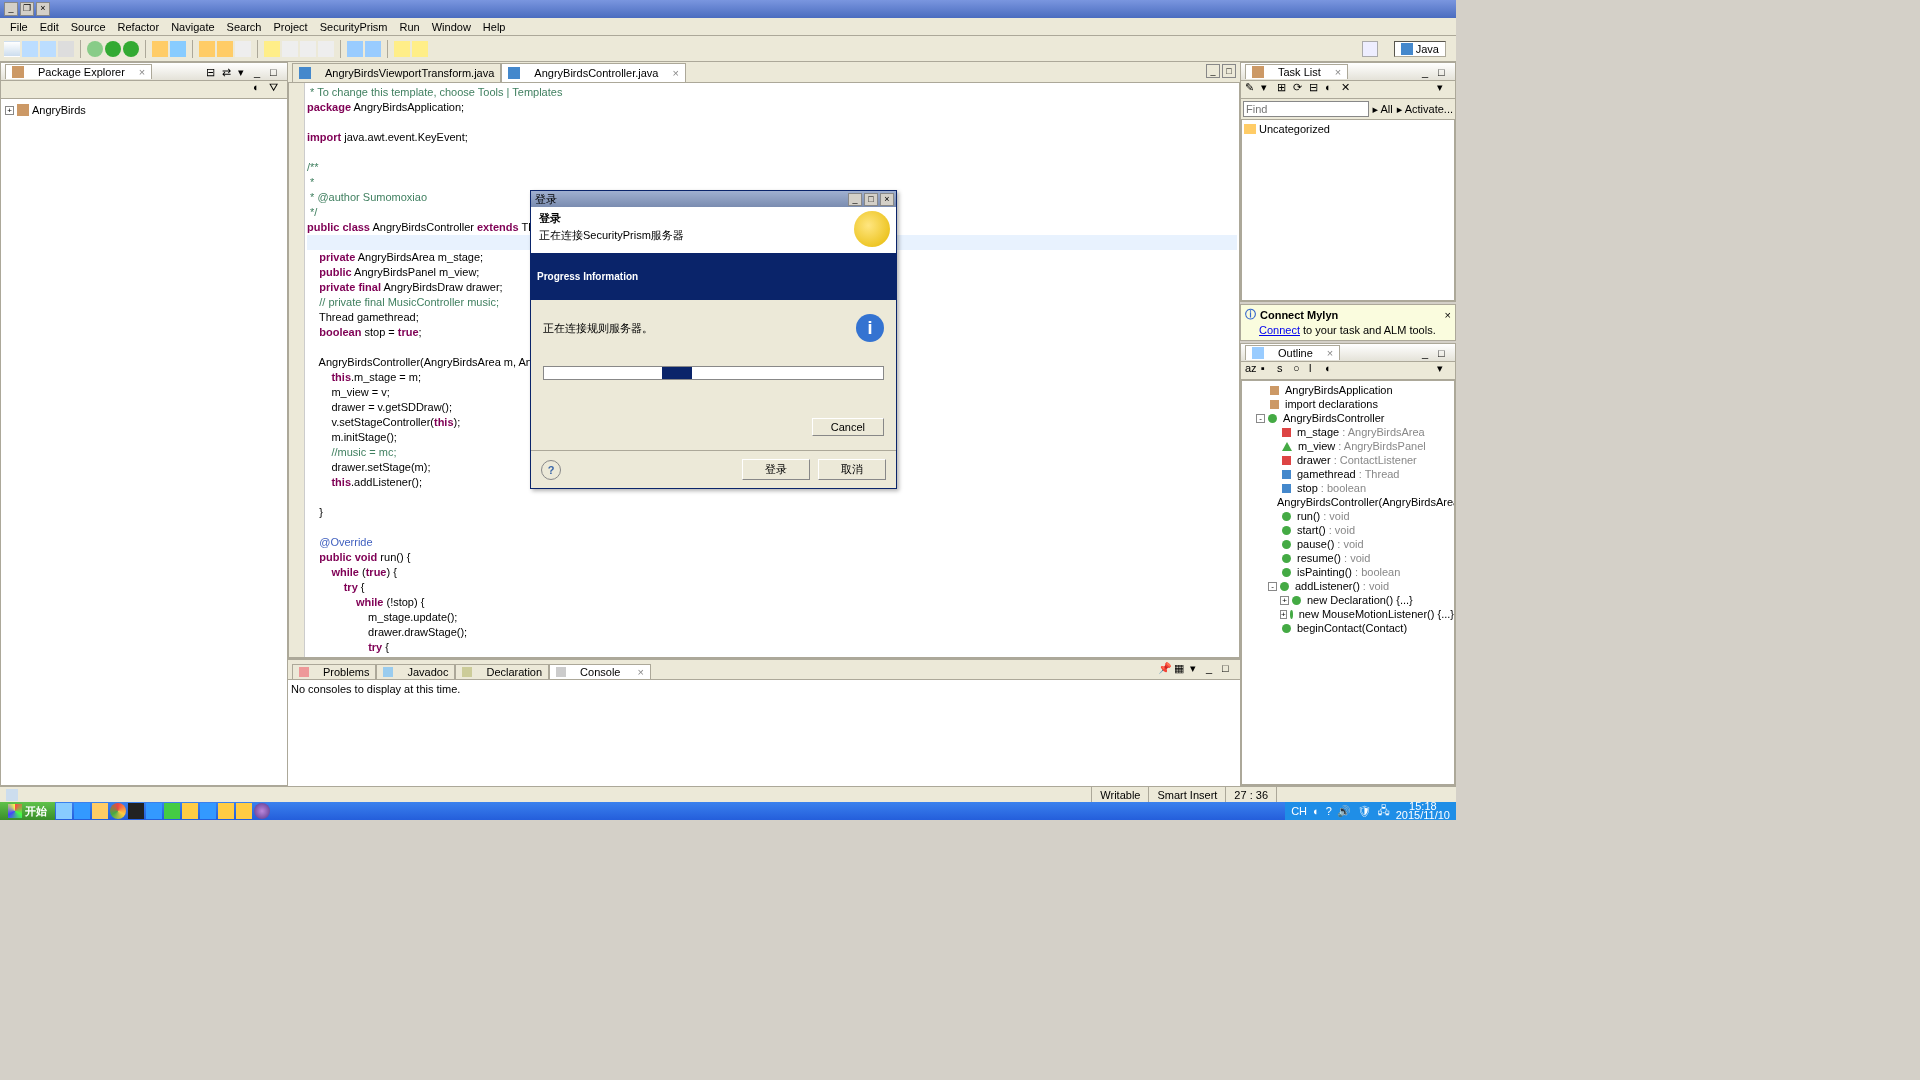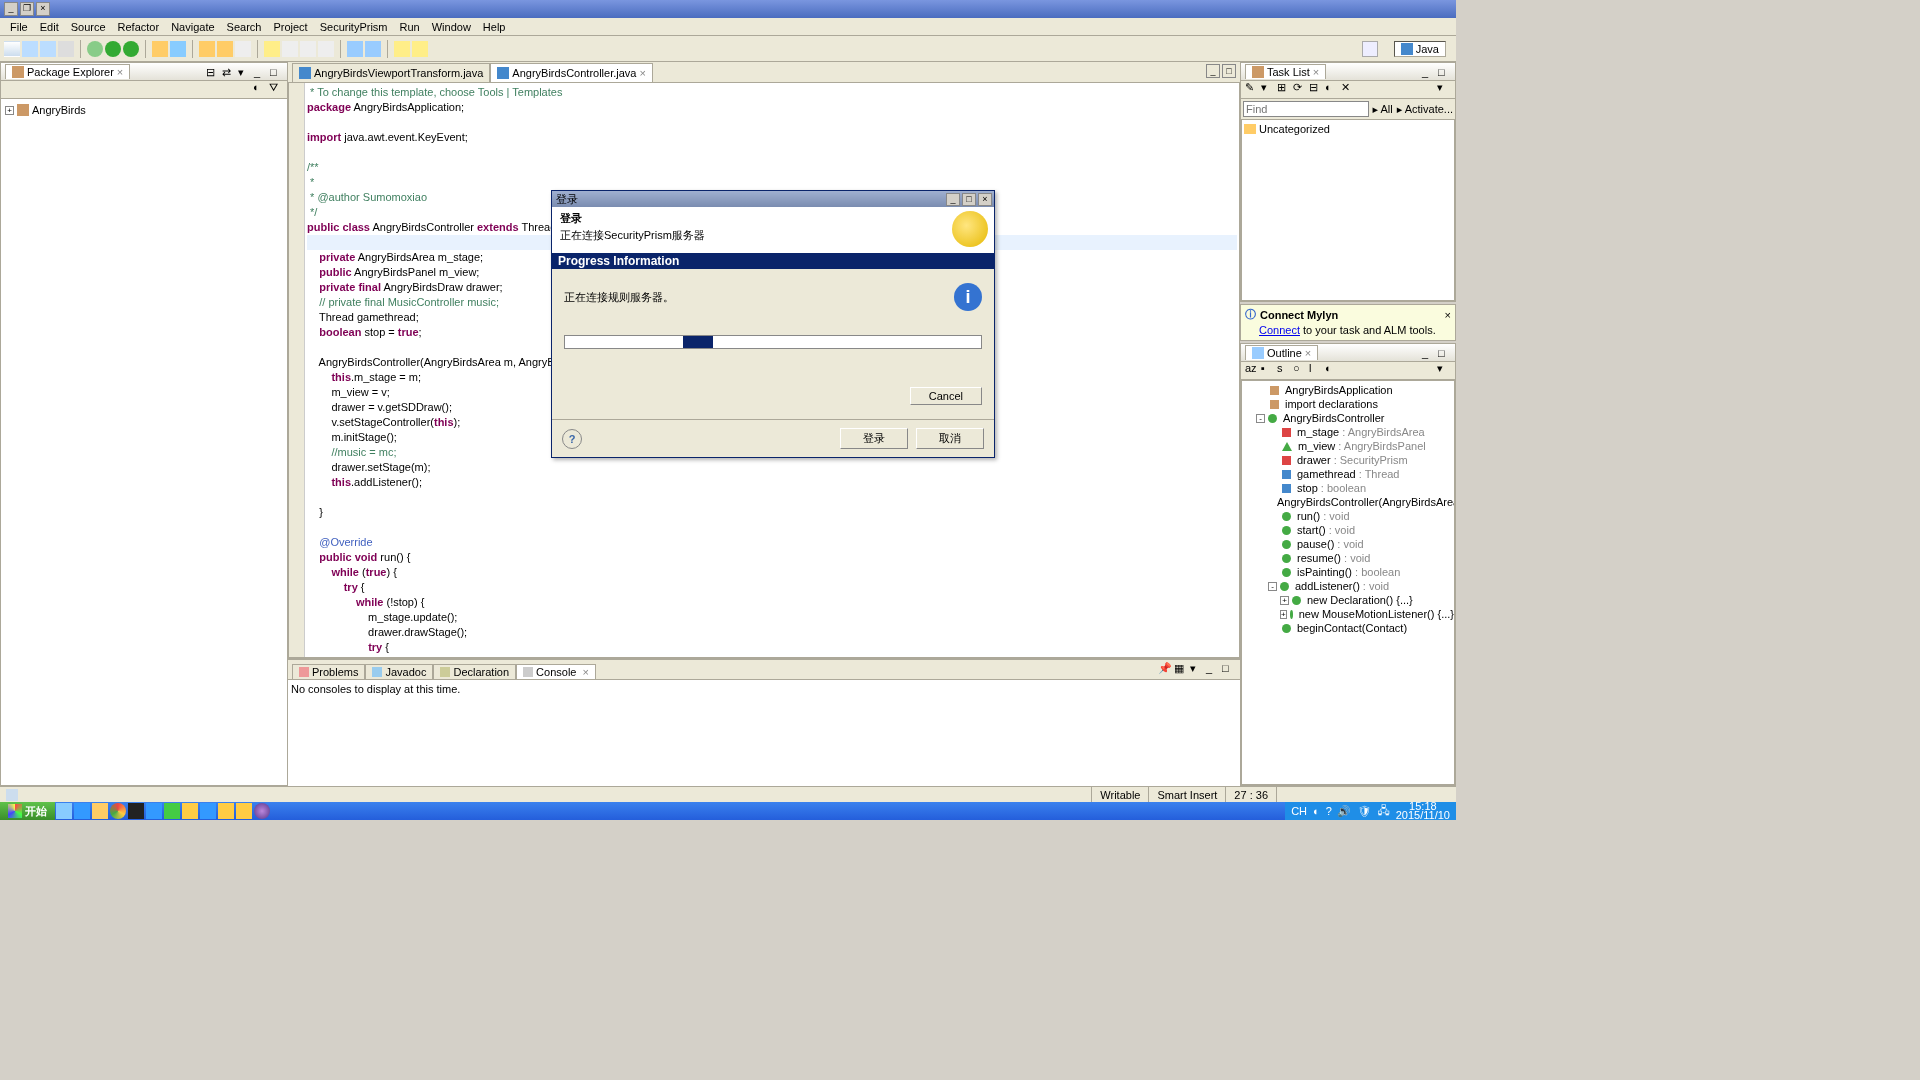--- a/index.html
+++ b/index.html
@@ -12,21 +12,21 @@
 .toolbar { height:26px; background:#ece9d8; border-bottom:1px solid #aca899; display:flex; align-items:center; padding:0 4px; gap:2px;}
 .toolbar .tbtn { width:16px; height:16px; border:1px solid transparent; display:inline-block; cursor:pointer;}
 .toolbar .sep { width:1px; height:18px; background:#aca899; margin:0 4px;}
 .toolbar .persp { margin-left:auto; display:flex; align-items:center; gap:16px; padding-right:6px;}
 .persp-btn { border:1px inset #aca899; background:#fff; padding:1px 6px; display:flex; align-items:center; gap:3px; cursor:pointer;}
 .workarea { position:absolute; top:62px; bottom:34px; left:0; right:0; display:flex; }
 .panel { background:#ece9d8; border:1px solid #aca899; display:flex; flex-direction:column; }
 .panel-hdr { height:18px; background:linear-gradient(#fff,#e4e2d8); border-bottom:1px solid #aca899; display:flex; align-items:center; padding:0 4px; gap:4px;}
 .panel-hdr .icons { margin-left:auto; display:flex; gap:2px;}
 .panel-hdr .icons span{width:14px;height:14px;border:1px solid transparent;cursor:pointer;display:inline-block;}
-.tab { background:#fff; border:1px solid #aca899; border-bottom:none; padding:1px 6px; display:inline-flex; align-items:center; gap:3px;}
+.tab { background:#fff; border:1px solid #aca899; border-bottom:none; padding:1px 6px; display:inline-flex; align-items:center; gap:14px;}
 .tab.inactive{background:#ece9d8;}
 .tree { flex:1; background:#fff; padding:4px; overflow:auto;}
 .tree-node{display:flex;align-items:center;gap:3px;padding:1px 0;cursor:pointer;}
 .expander{width:9px;height:9px;border:1px solid #888;text-align:center;line-height:7px;font-size:8px;}
 .left-col{width:288px;display:flex;flex-direction:column;}
 .mid-col{flex:1;display:flex;flex-direction:column;min-width:0;}
 .right-col{width:216px;display:flex;flex-direction:column;}
 .editor-tabs{height:20px;background:#ece9d8;display:flex;align-items:flex-end;padding-left:4px;position:relative;}
 .editor-tabs .tab{height:19px;}
 .editor-tabs .winicons{position:absolute;right:4px;top:2px;display:flex;gap:2px;}
@@ -43,27 +43,27 @@
 .btabs .winicons span{width:14px;height:14px;cursor:pointer;}
 .console-body{background:#fff;height:calc(100% - 20px);padding:3px;font-family:Consolas,monospace;}
 .statusbar{position:absolute;bottom:18px;left:0;right:0;height:16px;background:#ece9d8;border-top:1px solid #aca899;display:flex;align-items:center;font-size:11px;}
 .statusbar .cell{border-left:1px solid #aca899;padding:0 8px;height:100%;display:flex;align-items:center;}
 .statusbar .spacer{flex:1;}
 .taskbar{position:absolute;bottom:0;left:0;right:0;height:18px;background:linear-gradient(#3a81ee,#245edb);display:flex;align-items:center;}
 .start-btn{background:linear-gradient(#5fc24a,#3a8e2a);color:#fff;padding:0 8px;height:100%;display:flex;align-items:center;gap:3px;font-weight:bold;cursor:pointer;}
 .tray{margin-left:auto;background:#1f8ee7;height:100%;display:flex;align-items:center;padding:0 6px;gap:6px;color:#fff;}
 .tbicon{width:16px;height:16px;margin:0 1px;cursor:pointer;}
 
-.dialog{position:absolute;left:551px;top:190px;width:444px;background:#ece9d8;border:1px solid #0a246a;box-shadow:2px 2px 4px rgba(0,0,0,.3);z-index:100;}
+.dialog{position:absolute;left:530px;top:190px;width:367px;background:#ece9d8;border:1px solid #0a246a;box-shadow:2px 2px 4px rgba(0,0,0,.3);z-index:100;}
 .dialog .dtitle{height:16px;background:linear-gradient(#a0b0d0,#7a8cb0);display:flex;align-items:center;padding:0 2px;}
 .dialog .dtitle .wbtn{width:14px;height:13px;background:#d4d0c8;border:1px solid #888;margin-left:2px;cursor:pointer;text-align:center;line-height:10px;font-size:9px;}
 .dialog .dtitle span:first-child{flex:1;padding-left:2px;color:#000;}
 .dialog .dhead{background:#fff;height:46px;padding:4px 8px;position:relative;}
 .dialog .dhead .key{position:absolute;right:6px;top:4px;width:36px;height:36px;background:radial-gradient(circle at 40% 40%,#ffe680,#e6b800);border-radius:50%;}
-.dialog .dsub{background:#0a246a;color:#fff;padding:1px 6px;font-weight:bold;font-size:12px;}
+.dialog .dsub{background:#0a246a;color:#fff;padding:18px 6px;font-weight:bold;font-size:10px;}
 .dialog .dbody{padding:14px 12px;background:#ece9d8;}
 .dialog .infoline{display:flex;align-items:center;}
 .dialog .info-icon{width:28px;height:28px;border-radius:50%;background:#3473d1;color:#fff;font-weight:bold;font-size:18px;text-align:center;line-height:28px;margin-left:auto;}
 .dialog .progress{height:14px;border:1px solid #888;background:#fff;margin-top:24px;position:relative;}
 .dialog .progress .fill{position:absolute;left:118px;width:30px;top:0;bottom:0;background:#0a246a;}
 .dialog .btnrow{text-align:right;margin-top:38px;}
 .dialog button{padding:2px 18px;background:#ece9d8;border:1px solid #888;border-top-color:#fff;border-left-color:#fff;cursor:pointer;}
 .dialog .dfoot{border-top:1px solid #aca899;padding:8px 10px;display:flex;align-items:center;gap:8px;}
 .dialog .help{width:20px;height:20px;border:1px solid #888;border-radius:50%;text-align:center;line-height:18px;cursor:pointer;color:#3966a8;font-weight:bold;}
 .tasklist-box{flex:1;background:#fff;border:1px solid #aca899;padding:2px;}
@@ -319,21 +319,21 @@
           <div class="tree-node o-ind2">
             <span style="width:11px;display:inline-block;"></span>
             <span class="tri-grn"></span>
             <span>m_view</span>
             <span class="type-dim"> : AngryBirdsPanel</span>
           </div>
           <div class="tree-node o-ind2">
             <span style="width:11px;display:inline-block;"></span>
             <span class="sq sq-red"></span>
             <span>drawer</span>
-            <span class="type-dim"> : SecurityPrism</span>
+            <span class="type-dim"> : ContactListener</span>
           </div>
           <div class="tree-node o-ind2">
             <span style="width:11px;display:inline-block;"></span>
             <span class="sq sq-blu"></span>
             <span>gamethread</span>
             <span class="type-dim"> : Thread</span>
           </div>
           <div class="tree-node o-ind2">
             <span style="width:11px;display:inline-block;"></span>
             <span class="sq sq-blu"></span>

